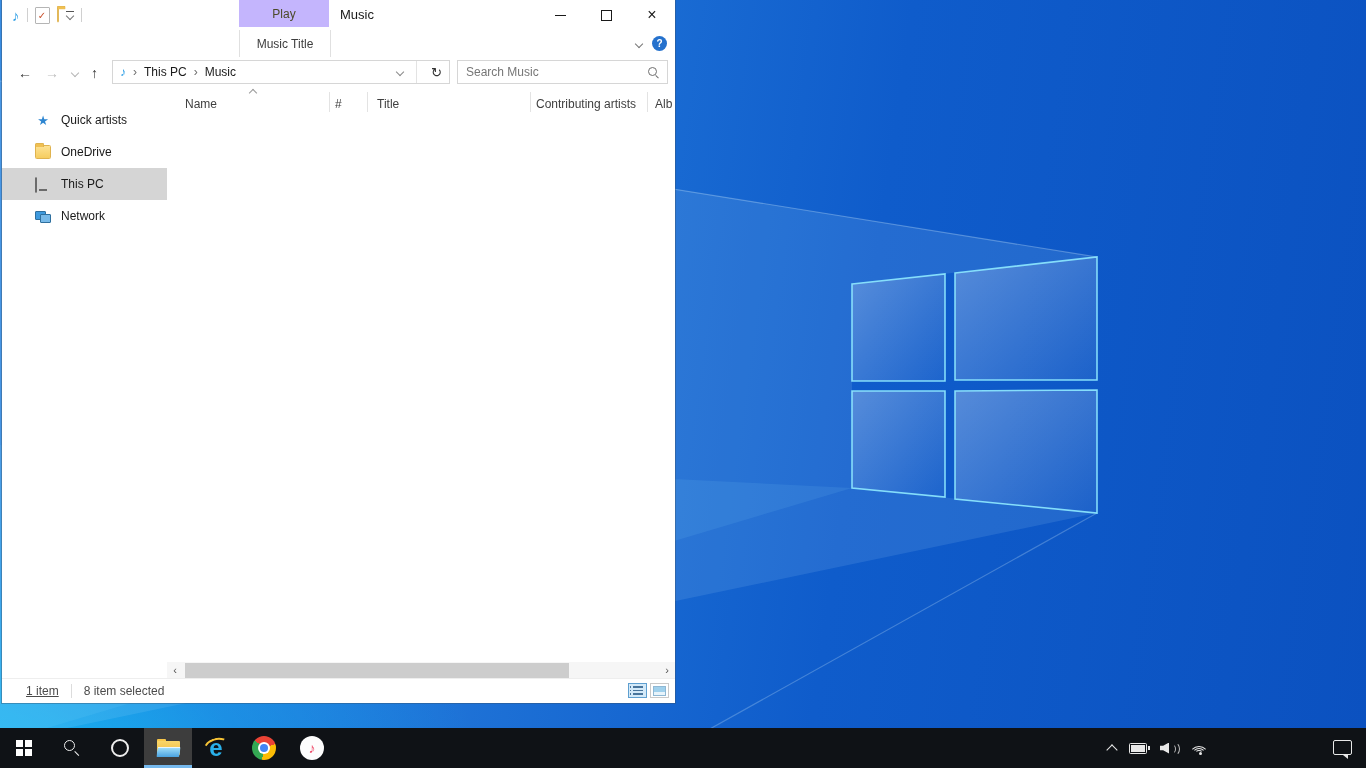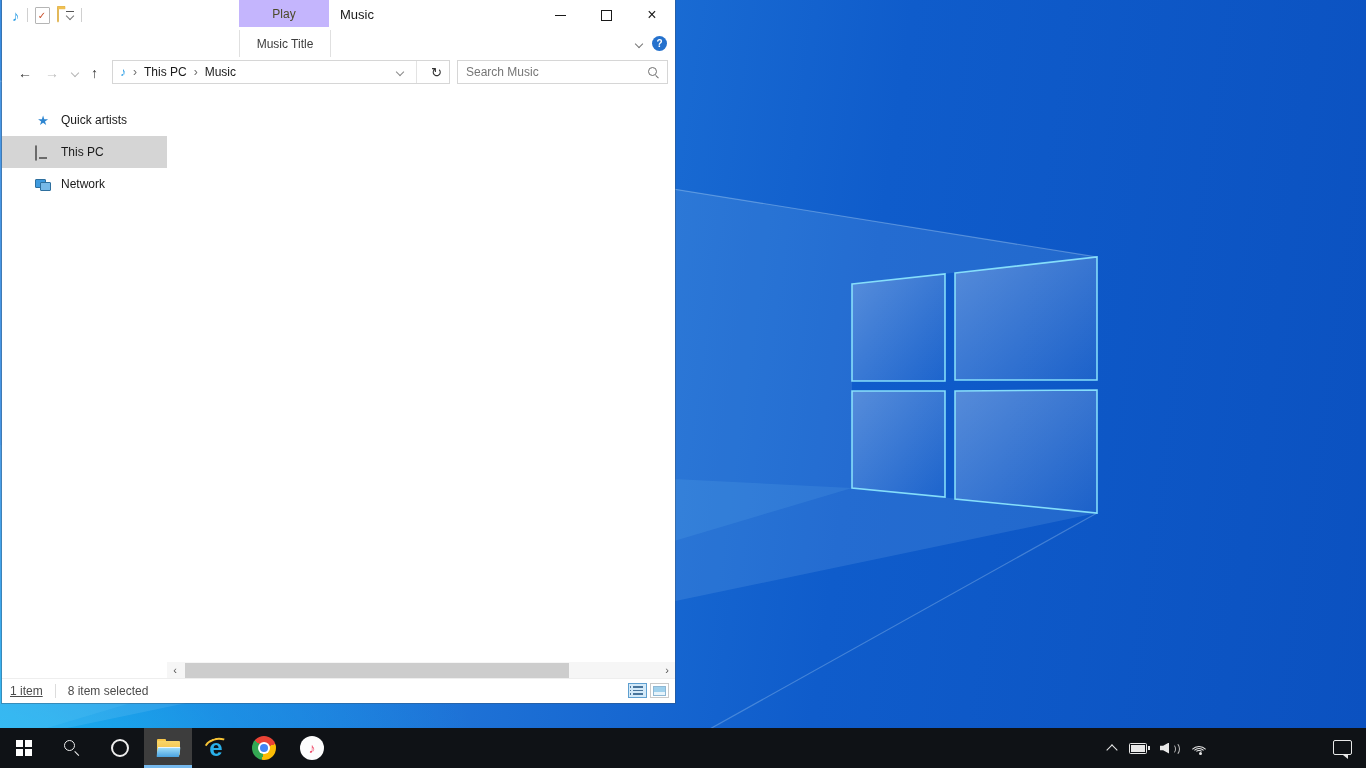--- a/index.html
+++ b/index.html
@@ -102,21 +102,21 @@
 
   
   .hscroll{position:absolute;left:0;right:0;bottom:0;height:17px;background:#f6f6f6;display:flex;align-items:center;}
   .harrow{width:16px;text-align:center;color:#555;font-size:11px;line-height:17px;}
   .hthumb{position:absolute;left:18px;width:384px;top:1px;bottom:1px;background:#cdcdcd;}
   .harrow.right{position:absolute;right:0;}
 
   
   .statusbar{position:absolute;left:0;right:0;bottom:0;height:24px;background:#fff;border-top:1px solid #eeeeee;
              display:flex;align-items:center;color:#4b4b4b;}
-  .statusbar .txt1{margin-left:8px;text-decoration:underline;}
+  .statusbar .txt1{margin-left:24px;text-decoration:underline;}
   .statusbar .sdiv{width:1px;height:14px;background:#dcdcdc;margin:0 12px;}
   .viewbtns{position:absolute;right:6px;top:4px;display:flex;gap:3px;}
   .vbtn{width:19px;height:15px;box-sizing:border-box;display:flex;align-items:center;justify-content:center;}
   .vbtn.details{border:1px solid #5e9fd0;background:#d3e9f8;}
   .vbtn.thumbs{border:1px solid #c9c9c9;background:#fff;}
   .dlist{display:flex;flex-direction:column;gap:2px;}
   .dlist i{display:block;width:10px;height:1.5px;background:#49759c;position:relative;}
   .dlist i::before{content:"";position:absolute;left:-3px;top:0;width:1.5px;height:1.5px;background:#49759c;}
   .thumbpic{width:11px;height:8px;background:linear-gradient(#9fd0ec 60%,#e8f4fb 60%);border:1px solid #8fb8d4;}
 
@@ -253,38 +253,56 @@
     </div>
   </div>
 
   <div class="sidebar">
     <div class="side-item">
       <span class="icon16">
           <span class="qa-star">★</span>
         </span>
       <span>Quick artists</span>
     </div>
+    <div class="side-item">
+      <span class="icon16">
+          <span class="folder"></span>
+        </span>
+      <span>OneDrive</span>
+    </div>
     <div class="side-item selected">
       <span class="icon16">
           <span class="monitor"><span class="scr"></span></span>
         </span>
       <span>This PC</span>
     </div>
     <div class="side-item">
       <span class="icon16">
           <span class="netmon">
             <span class="a"></span>
             <span class="b"></span>
           </span>
         </span>
       <span>Network</span>
     </div>
   </div>
 
   <div class="filepane">
+    <div class="headers">
+      <span class="chv up sortcaret"></span>
+      <span class="hcol" style="left:18px">Name</span>
+      <span class="hcol" style="left:168px">#</span>
+      <span class="hcol" style="left:210px">Title</span>
+      <span class="hcol" style="left:369px">Contributing artists</span>
+      <span class="hcol" style="left:488px">Alb</span>
+      <span class="hline" style="left:162px"></span>
+      <span class="hline" style="left:200px"></span>
+      <span class="hline" style="left:363px"></span>
+      <span class="hline" style="left:480px"></span>
+    </div>
     <div class="hscroll">
       <span class="harrow">‹</span>
       <span class="hthumb"></span>
       <span class="harrow right">›</span>
     </div>
   </div>
 
   <div class="statusbar">
     <span class="txt1">1 item</span>
     <span class="sdiv"></span>

